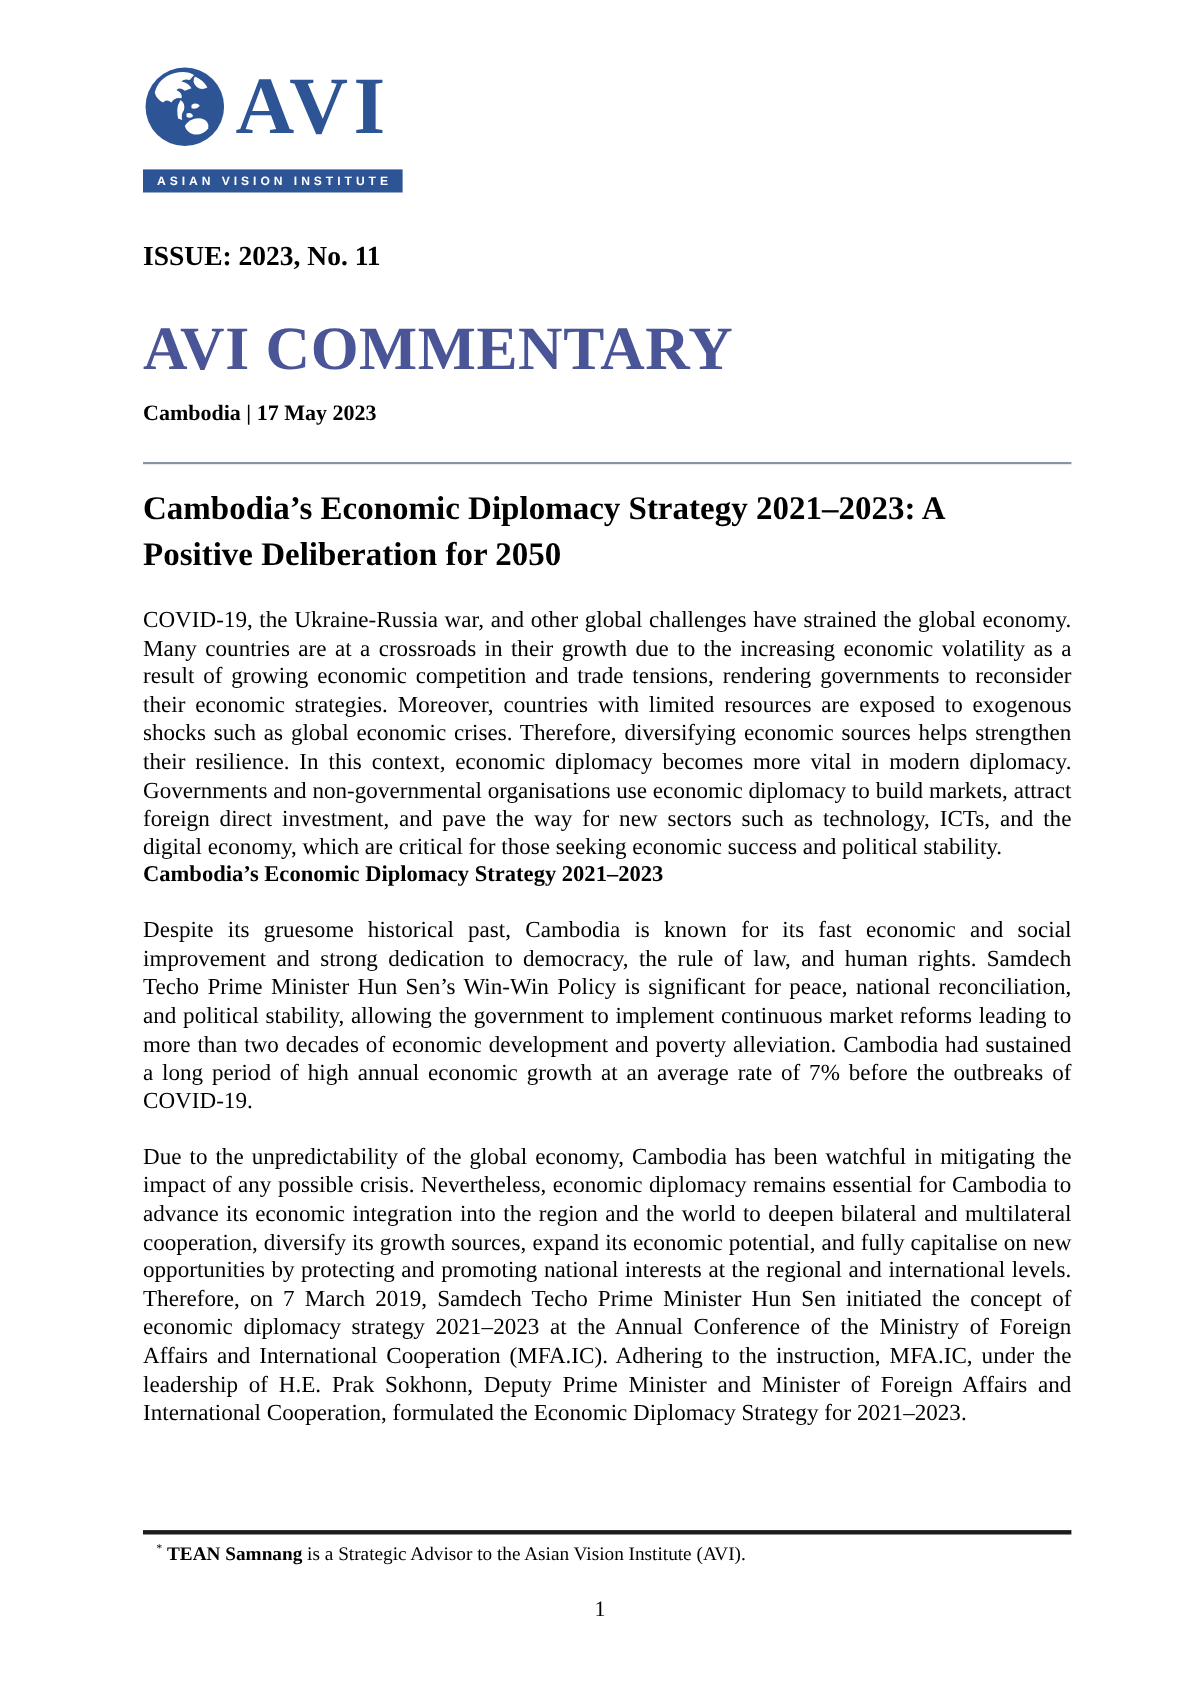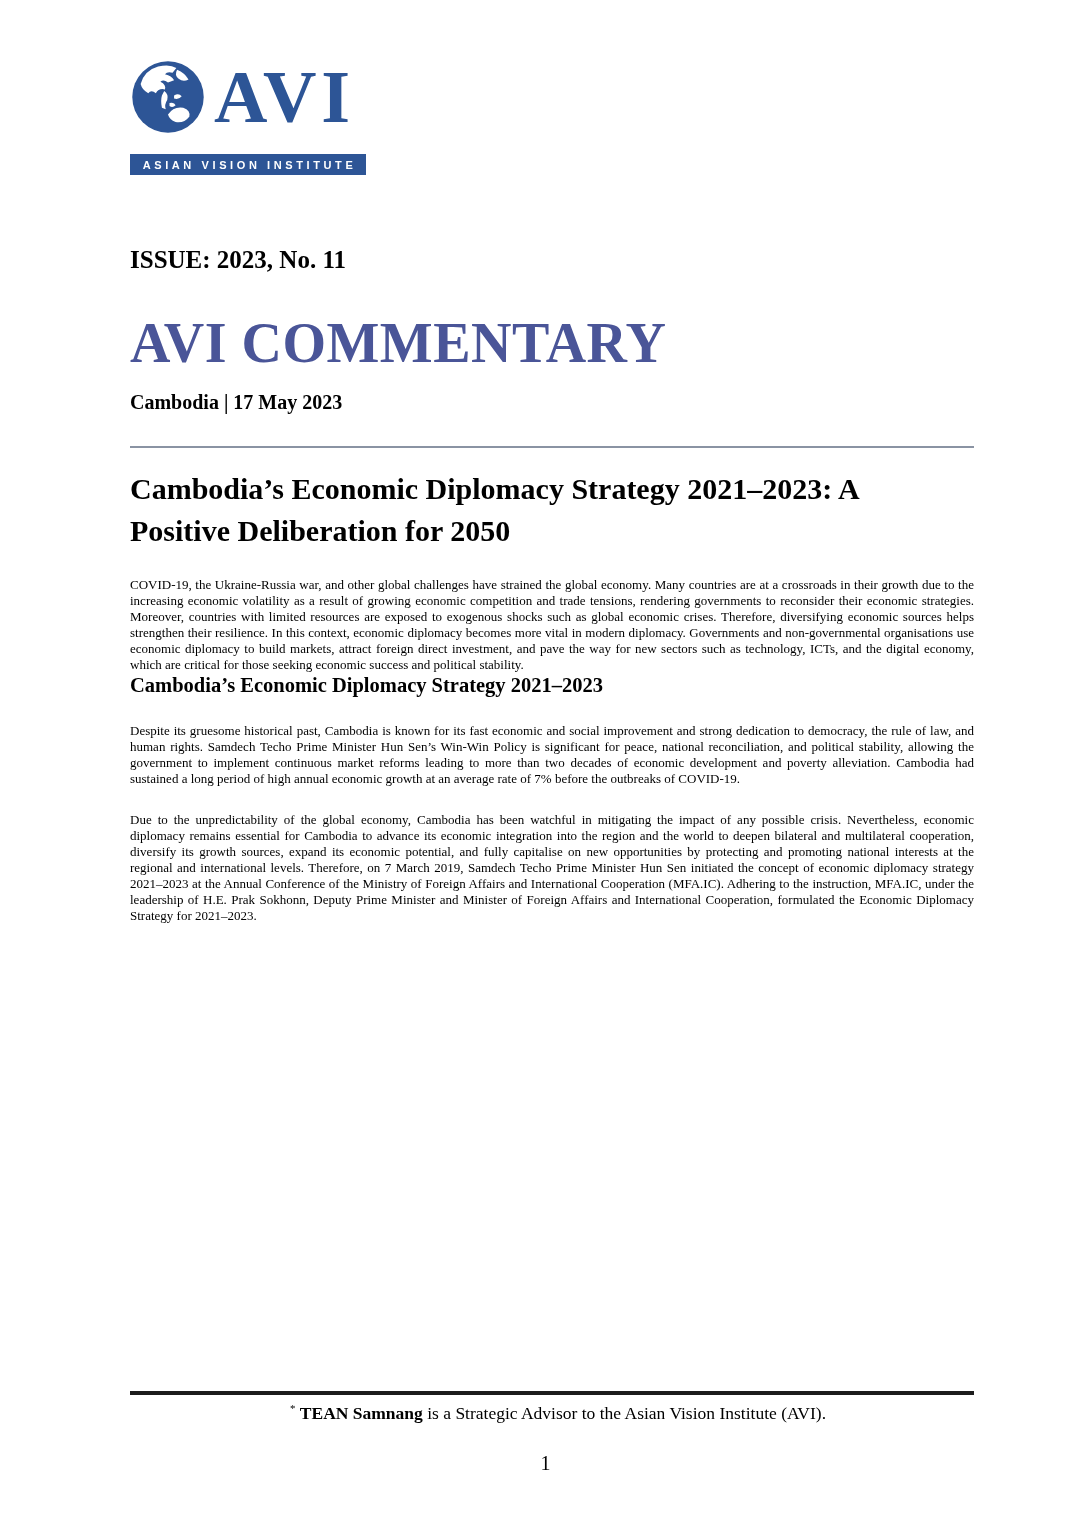--- a/index.html
+++ b/index.html
@@ -40,21 +40,21 @@
     background: #2d5596;
     color: #ffffff;
     font-family: "Liberation Sans", sans-serif;
     font-weight: bold;
     font-size: 11px;
     letter-spacing: 3.6px;
     text-align: center;
     padding: 5px 0 4px 3px;
   }
   .issue {
-    margin-top: 71px;
+    margin-top: 45px;
     font-size: 25px;
     font-weight: bold;
     white-space: nowrap;
   }
   .series-title {
     margin-top: 38px;
     color: #4a5598;
     font-size: 56px;
     font-weight: bold;
     letter-spacing: 0.5px;
@@ -78,21 +78,21 @@
     max-width: 830px;
   }
   .author {
     margin-top: 16px;
     font-style: italic;
     font-size: 21px;
   }
   .author sup { font-style: normal; font-size: 62%; }
   .body {
     margin-top: 25px;
-    font-size: 13px;
+    font-size: 21px;
     line-height: 1.23;
     text-align: justify;
   }
   .section-heading {
     font-size: 20.5px;
     line-height: 1.23;
     font-weight: bold;
   }
   .footnote-block {
     position: absolute;
@@ -102,21 +102,20 @@
   }
   .footnote-rule {
     border: none;
     border-top: 4px solid #1c1c1c;
   }
   .footnote {
     margin-top: 7px;
     padding-left: 12px;
     font-size: 17.5px;
     line-height: 1.25;
-    text-align: center;
   }
   .footnote sup { font-size: 62%; }
   .page-number {
     position: absolute;
     top: 1452px;
     left: 0;
     width: 100%;
     text-align: center;
     font-size: 20px;
   }

